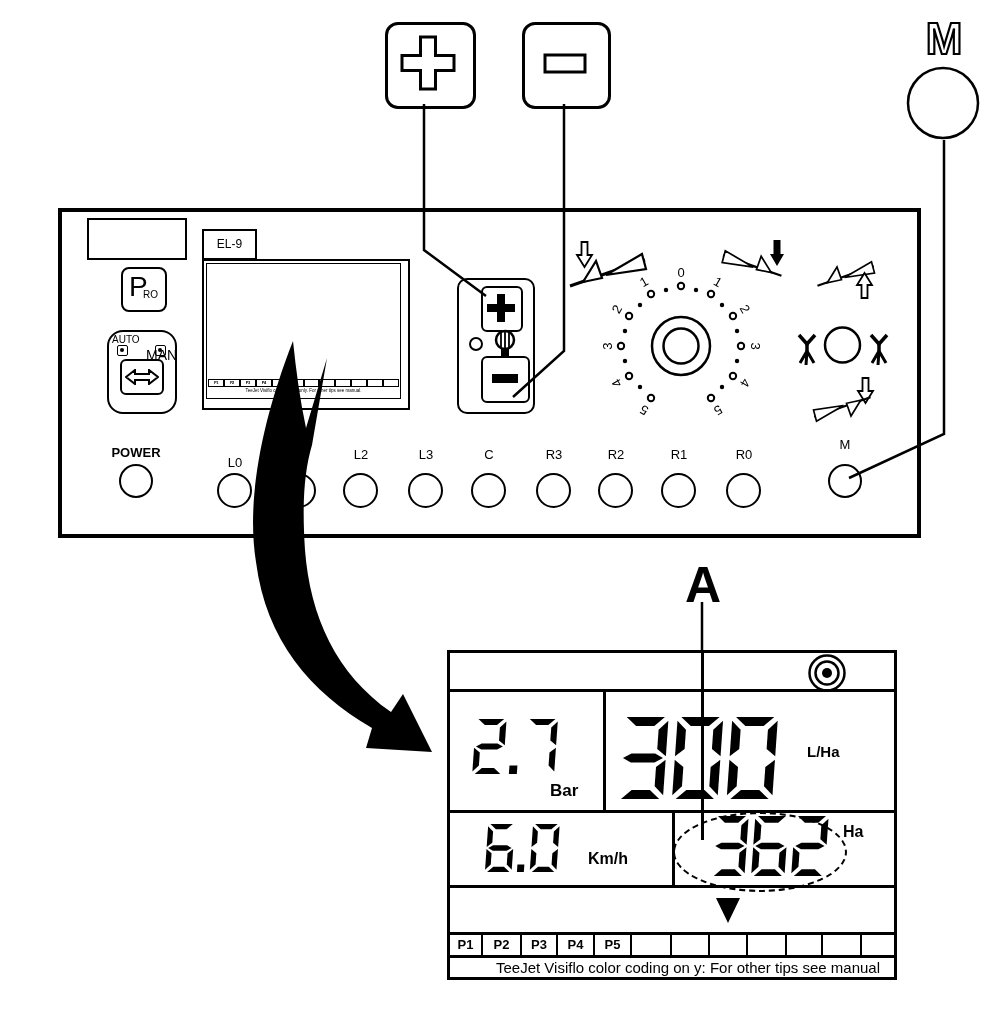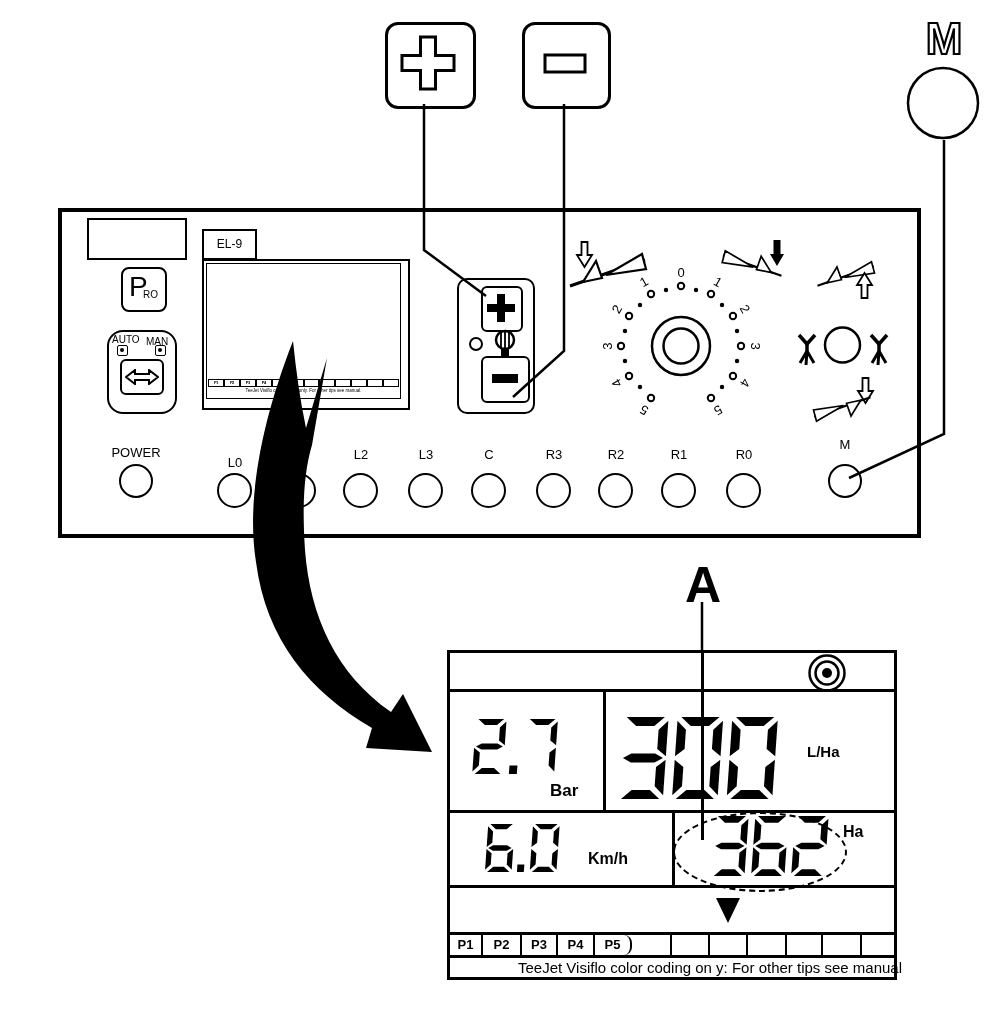--- a/index.html
+++ b/index.html
@@ -38,21 +38,21 @@
 
   <div class="abs" style="left:202px;top:229px;width:51px;height:27px;border:2px solid #000;font-size:12px;line-height:27px;text-align:center;">EL-9</div>
 
   <div class="abs" style="left:121px;top:267px;width:42px;height:41px;border:2.5px solid #000;border-radius:8px;">
     <span class="lbl" style="left:6px;top:2px;font-size:28px;">P</span>
     <span class="lbl" style="left:20px;top:20px;font-size:10px;">RO</span>
   </div>
 
   <div class="abs" style="left:107px;top:330px;width:66px;height:80px;border:2.5px solid #000;border-radius:16px;">
     <span class="lbl" style="left:3px;top:2px;font-size:10px;">AUTO</span>
-    <span class="lbl" style="left:37px;top:4px;font-size:10px;">MAN</span>
+    <span class="lbl" style="left:37px;top:15px;font-size:14px;">MAN</span>
     <div class="abs" style="left:8px;top:13px;width:9px;height:9px;border:1.8px solid #000;border-radius:2px;">
       <div class="abs" style="left:2px;top:2px;width:4px;height:4px;background:#000;border-radius:50%;"></div>
     </div>
     <div class="abs" style="left:46px;top:13px;width:9px;height:9px;border:1.8px solid #000;border-radius:2px;">
       <div class="abs" style="left:2px;top:2px;width:4px;height:4px;background:#000;border-radius:50%;"></div>
     </div>
     <div class="abs" style="left:11px;top:27px;width:40px;height:32px;border:2.5px solid #000;border-radius:6px;">
       <svg width="34" height="16" style="position:absolute;left:3px;top:8px;">
         <polygon points="1,8 10,1 10,5 24,5 24,1 33,8 24,15 24,11 10,11 10,15" fill="none" stroke="#000" stroke-width="2"></polygon>
       </svg>
@@ -92,21 +92,21 @@
       <rect x="9" y="20" width="8" height="7" fill="#000"></rect>
     </svg>
     <div class="abs" style="left:22px;top:76px;width:45px;height:43px;border:2.5px solid #000;border-radius:6px;">
       <svg width="26" height="10" style="position:absolute;left:9px;top:16px;">
         <rect x="0" y="0" width="26" height="9" fill="#000"></rect>
       </svg>
     </div>
   </div>
 
   <div id="btnRow">
-      <div class="lbl ctr" style="left: 96px; top: 445px; width: 80px; font-size: 13px;">POWER</div>
+      <div class="lbl ctr" style="left: 96px; top: 445px; width: 80px; font-size: 13px; font-weight: bold;">POWER</div>
       <div class="circ" style="left: 118.5px; top: 463.5px; width: 30px; height: 30px;"></div>
       <div class="lbl ctr" style="left: 195px; top: 455px; width: 80px; font-size: 13px;">L0</div>
       <div class="circ" style="left: 217px; top: 473px; width: 31px; height: 31px;"></div>
       <div class="lbl ctr" style="left: 259px; top: 447px; width: 80px; font-size: 13px;">L1</div>
       <div class="circ" style="left: 281px; top: 473px; width: 31px; height: 31px;"></div>
       <div class="lbl ctr" style="left: 321px; top: 447px; width: 80px; font-size: 13px;">L2</div>
       <div class="circ" style="left: 343px; top: 473px; width: 31px; height: 31px;"></div>
       <div class="lbl ctr" style="left: 386px; top: 447px; width: 80px; font-size: 13px;">L3</div>
       <div class="circ" style="left: 408px; top: 473px; width: 31px; height: 31px;"></div>
       <div class="lbl ctr" style="left: 449px; top: 447px; width: 80px; font-size: 13px;">C</div>
@@ -228,30 +228,30 @@
       <div class="abs" style="left:0;top:0;width:222px;height:72px;border-right:3px solid #000;"></div>
     </div>
     <div class="abs" style="left:0;top:235px;width:444px;height:44px;border-bottom:3px solid #000;">
       <div class="abs" style="left:266px;top:10px;width:0;height:0;border-left:12.5px solid transparent;border-right:12.5px solid transparent;border-top:25px solid #000;"></div>
     </div>
     <div id="bigTabs" class="abs" style="left:0;top:282px;width:444px;height:20px;border-bottom:3px solid #000;display:flex;">
         <div class="cell" style="width: 33px;">P1</div>
         <div class="cell" style="width: 39px;">P2</div>
         <div class="cell" style="width: 36px;">P3</div>
         <div class="cell" style="width: 37px;">P4</div>
-        <div class="cell" style="width: 37px; border-radius: 8px;">P5</div>
+        <div class="cell" style="width: 37px;">P5</div>
         <div class="cell" style="width: 40px;"></div>
         <div class="cell" style="width: 38px;"></div>
         <div class="cell" style="width: 38px;"></div>
         <div class="cell" style="width: 39px;"></div>
         <div class="cell" style="width: 36px;"></div>
         <div class="cell" style="width: 39px;"></div>
         <div class="cell" style="width: 32px; border-right: none;"></div>
       </div>
-    <div class="abs ctr" style="left:0;top:305px;width:444px;height:19px;font-size:15px;line-height:19px;white-space:nowrap;padding-left:38px;">TeeJet Visiflo color coding on y: For other tips see manual</div>
+    <div class="abs ctr" style="left:16px;top:305px;width:444px;height:19px;font-size:15px;line-height:19px;white-space:nowrap;">TeeJet Visiflo color coding on y: For other tips see manual</div>
 
     <div class="abs" style="left:251px;top:0;width:2.5px;height:187px;background:#000;"></div>
 
     <svg width="44" height="40" style="position:absolute;left:355px;top:-1px;">
       <circle cx="22" cy="21" r="17.5" fill="none" stroke="#000" stroke-width="2.5"></circle>
       <circle cx="22" cy="21" r="11.5" fill="none" stroke="#000" stroke-width="2.5"></circle>
       <circle cx="22" cy="21" r="5" fill="#000"></circle>
     </svg>
 
     <div class="abs" style="left:223px;top:159px;width:170px;height:76px;border:2.5px dashed #000;border-radius:50%;"></div>

